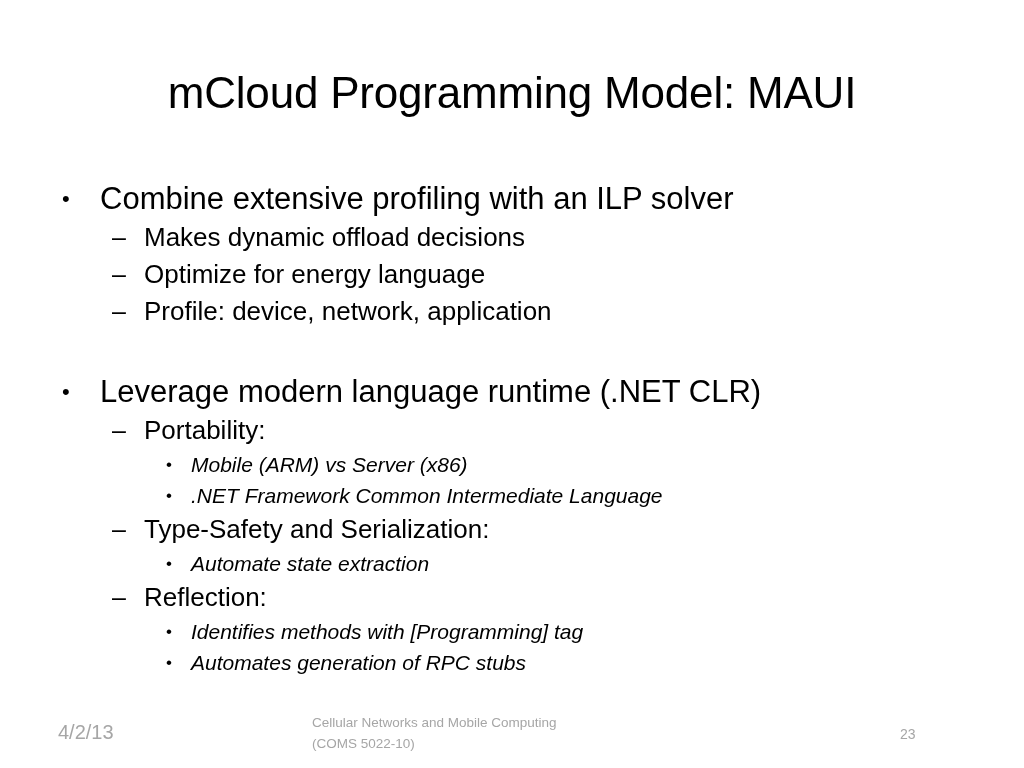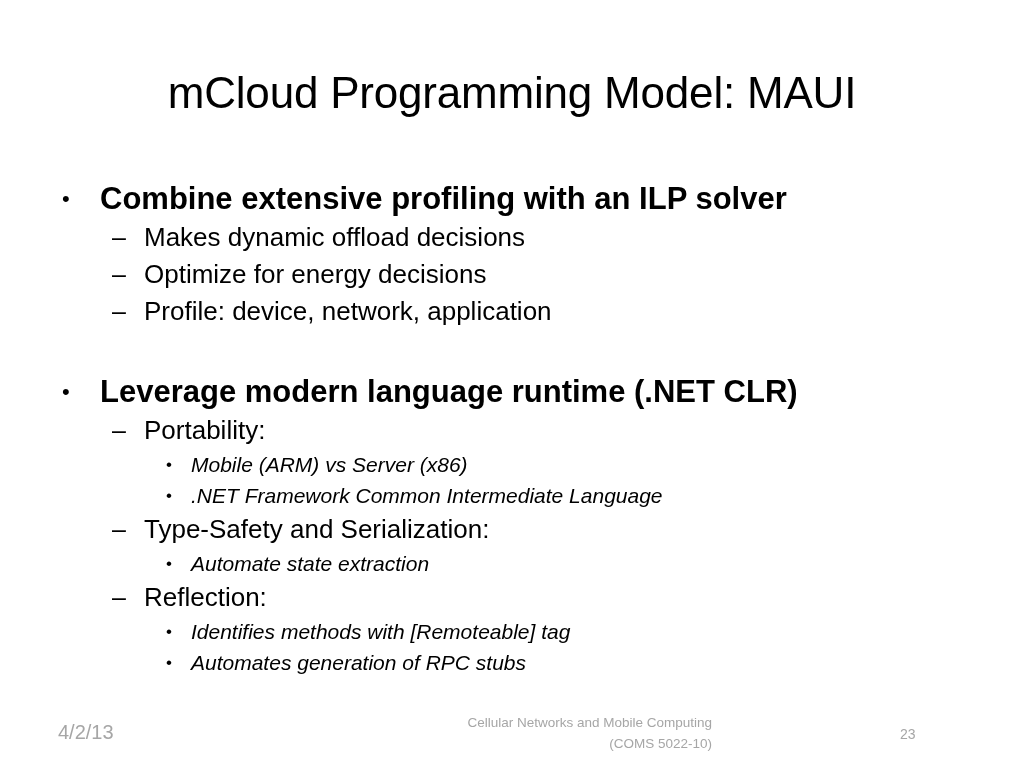--- a/index.html
+++ b/index.html
@@ -62,21 +62,21 @@
   }
   .lvl1 .marker {
     width: 42px;
     flex: 0 0 42px;
     font-size: 22px;
     line-height: 41px;
     text-align: left;
     padding-left: 4px;
     box-sizing: border-box;
   }
-  .lvl1 .txt { flex: 1 1 auto; font-weight: bold; }
+  .lvl1 .txt { flex: 1 1 auto; }
 
   
   .lvl2 {
     font-size: 26px;
     line-height: 37px;
     padding-left: 54px;
   }
   .lvl2 .marker {
     width: 32px;
     flex: 0 0 32px;
@@ -110,21 +110,21 @@
     top: 722px;
     font-size: 20px;
     line-height: 20px;
     color: #a6a6a6;
   }
   .footer-center {
     position: absolute;
     left: 312px;
     top: 712px;
     width: 400px;
-    text-align: right;
+    text-align: left;
     font-size: 13.5px;
     line-height: 21px;
     color: #a6a6a6;
   }
   .footer-page {
     position: absolute;
     left: 900px;
     top: 724px;
     width: 90px;
     font-size: 14px;
@@ -143,21 +143,21 @@
       <div class="bullet-row lvl1">
         <span class="marker">•</span>
         <span class="txt">Combine extensive profiling with an ILP solver</span>
       </div>
       <div class="bullet-row lvl2">
         <span class="marker">–</span>
         <span class="txt">Makes dynamic offload decisions</span>
       </div>
       <div class="bullet-row lvl2">
         <span class="marker">–</span>
-        <span class="txt">Optimize for energy decisions</span>
+        <span class="txt">Optimize for energy language</span>
       </div>
       <div class="bullet-row lvl2">
         <span class="marker">–</span>
         <span class="txt">Profile: device, network, application</span>
       </div>
       <div class="spacer-line"></div>
       <div class="bullet-row lvl1">
         <span class="marker">•</span>
         <span class="txt">Leverage modern language runtime (.NET CLR)</span>
       </div>
@@ -180,21 +180,21 @@
       <div class="bullet-row lvl3">
         <span class="marker">•</span>
         <span class="txt">Automate state extraction</span>
       </div>
       <div class="bullet-row lvl2">
         <span class="marker">–</span>
         <span class="txt">Reflection:</span>
       </div>
       <div class="bullet-row lvl3">
         <span class="marker">•</span>
-        <span class="txt">Identifies methods with [Remoteable] tag</span>
+        <span class="txt">Identifies methods with [Programming] tag</span>
       </div>
       <div class="bullet-row lvl3">
         <span class="marker">•</span>
         <span class="txt">Automates generation of RPC stubs</span>
       </div>
     </div>
 
   <div class="footer-date">4/2/13</div>
 
   <div class="footer-center">

